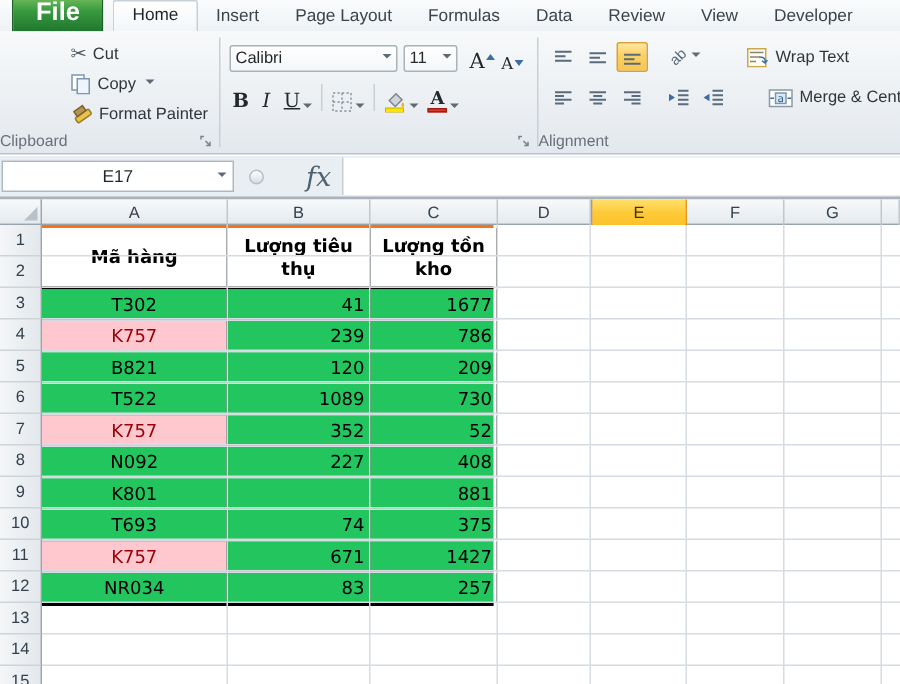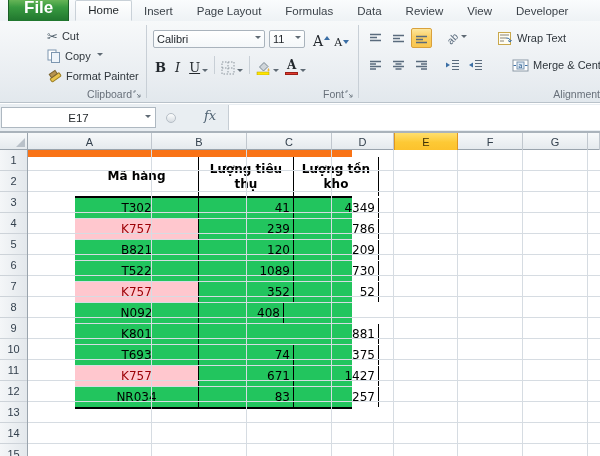--- a/index.html
+++ b/index.html
@@ -18,21 +18,21 @@
                  border-bottom:1px solid #f3f6f8; border-radius:2px 2px 0 0; color:#1f2428; }
 
   
   .ribbon { position:absolute; top:21px; left:0; right:0; height:82px;
             background:linear-gradient(#f7f9fa,#e9edf1 70%, #e2e8ed); border-bottom:1px solid #b9c2ca; }
   .rgroup { position:absolute; top:0; bottom:0; }
   .grp-clipboard { left:0; width:146px; }
   .grp-font { left:147px; width:211px; }
   .grp-align { left:359px; width:241px; }
   .gsep { position:absolute; top:4px; bottom:4px; width:1px; background:#c8cfd6; }
-  .glabel { position:absolute; bottom:2px; left:0; right:14px; text-align:right;
+  .glabel { position:absolute; bottom:2px; left:0; right:14px; text-align:left;
             font-size:10.5px; color:#68707a; }
   .launcher { position:absolute; bottom:3px; right:4px; width:9px; height:9px; }
 
   .bigbtn { position:absolute; left:5px; top:4px; width:40px; height:70px; text-align:center;
             font-size:11px; color:#2f363c; border-radius:2px; }
   .bigbtn .cap { margin-top:2px; }
   .smallbtn { display:flex; align-items:center; gap:4px; height:20px; font-size:11px; color:#2f363c;
               white-space:nowrap; }
   .clip-stack { position:absolute; left:47px; top:5px; }
   .dd { display:inline-block; width:0; height:0; border:3px solid transparent;
@@ -66,21 +66,21 @@
   
   .fbar { position:absolute; top:104px; left:0; right:0; height:29px; background:#e9eef2;
           border-bottom:2px solid #aab3bb; }
   .namebox { position:absolute; left:1px; top:3px; width:155px; height:21px; background:#fff;
              border:1px solid #aeb8c1; font-size:11.5px; color:#1f2428; display:flex;
              align-items:center; justify-content:center; }
   .namebox .dd { position:absolute; right:4px; }
   .grip { position:absolute; left:166px; top:9px; width:10px; height:10px; border-radius:50%;
           background:linear-gradient(#fdfefe,#d7dde2); border:1px solid #b6bec6; }
   .fx { position:absolute; left:204px; top:4px; font-family:"DejaVu Serif", serif; font-style:italic;
-        font-size:13px; color:#4f6272; }
+        font-size:18px; color:#4f6272; }
   .ffield { position:absolute; left:228px; right:0; top:1px; bottom:1px; background:#fff;
             border-left:1px solid #c6cdd4; font-size:11.5px; padding:3px 4px; color:#1f2428; }
 
   
   .corner { position:absolute; left:0; top:133px; width:28px; height:17px;
             background:linear-gradient(#f7f9fa,#e5eaee); border-right:1px solid #9aa4ad;
             border-bottom:1px solid #9aa4ad; }
   .corner-tri { position:absolute; right:2px; bottom:2px; width:0; height:0;
                 border-left:9px solid transparent; border-bottom:9px solid #b9c1c9; }
   .colheads { position:absolute; left:28px; top:133px; right:0; height:17px; display:flex;
@@ -91,22 +91,22 @@
                  border-left:1px solid #e0971f; border-right:1px solid #e0971f; color:#3e3006; }
   .rowheads { position:absolute; left:0; top:150px; width:28px; bottom:0;
               border-right:1px solid #9aa4ad; background:linear-gradient(90deg,#f4f6f8,#e3e8ec); }
   .rowhead { height:21px; display:flex; align-items:center; justify-content:center;
              font-size:11px; color:#33404d; border-bottom:1px solid #cdd3d9; }
   .gridbody { position:absolute; left:28px; top:150px; right:0; bottom:0; background:#fff; }
   .vline { position:absolute; top:0; bottom:0; width:1px; background:#d6dce2; }
   .hline { position:absolute; left:0; right:0; height:1px; background:#d6dce2; }
 
   
-  .xltable { position:absolute; left:0; top:0; width:324px; border-top:7px solid #f97316;
-             font-family:"DejaVu Sans","Liberation Sans",sans-serif;padding-left:47px; }
+  .xltable { position:absolute; left:0; top:0; width:301px; border-top:2px solid #f97316;
+             font-family:"DejaVu Sans","Liberation Sans",sans-serif; }
   .trow { display:flex; height:21px; border-bottom:1px solid #d6dce2; background:#22c55e; }
   .trow.last { border-bottom:2px solid #000; height:22px; }
   .throw { display:flex; height:41px; border-bottom:2px solid #000; background:#fff; }
   .tcell { flex:none; border-right:1px solid #000; font-size:12px; color:#000;
            display:flex; align-items:center; overflow:hidden; }
   .tcell.head { font-weight:bold; justify-content:center; text-align:center; line-height:1.25;
                 font-size:12px; }
   .tcell.code { justify-content:center; }
   .tcell.num { justify-content:flex-end; padding-right:3px; }
 
@@ -218,21 +218,20 @@
           <span class="dd"></span>
         </span>
         <span class="fbtn">
           <span style="display:inline-block; text-align:center;">
             <span class="serif" style="font-weight:bold; font-size:12px; line-height:11px; display:block;">A</span>
             <span class="colorbar" style="width:13px; background:#e03a2f; border:0.5px solid #9c1f17;"></span>
           </span>
           <span class="dd"></span>
         </span>
       </div>
-      <div class="glabel">Font</div>
       <div class="launcher">
         <svg width="9" height="9" viewBox="0 0 9 9">
           <path d="M1 3 V1 H3 M4 4 L7 7 M7 4.5 V7 H4.5" stroke="#7a848d" fill="none"></path>
         </svg>
       </div>
     </div>
     <div class="gsep" style="left:358px;"></div>
 
     <div class="rgroup grp-align">
       <div class="al-row1">
@@ -354,21 +353,21 @@
   <div class="gridbody" id="gridbody-host">
     <div class="xltable" id="table-host">
         <div class="throw">
           <div class="tcell head" style="width: 124px; padding: 0px 2px;">Mã hàng</div>
           <div class="tcell head" style="width: 95px; padding: 0px 2px;">Lượng tiêu thụ</div>
           <div class="tcell head" style="width: 85px; padding: 0px 2px;">Lượng tồn kho</div>
         </div>
         <div class="trow">
           <div class="tcell code" style="width: 124px;">T302</div>
           <div class="tcell num" style="width: 95px;">41</div>
-          <div class="tcell num" style="width: 85px;">4349</div>
+          <div class="tcell num" style="width: 85px;">1677</div>
         </div>
         <div class="trow">
           <div class="tcell code" style="width: 124px; background: rgb(255, 199, 206); color: rgb(156, 0, 6);">K757</div>
           <div class="tcell num" style="width: 95px;">239</div>
           <div class="tcell num" style="width: 85px;">786</div>
         </div>
         <div class="trow">
           <div class="tcell code" style="width: 124px;">B821</div>
           <div class="tcell num" style="width: 95px;">120</div>
           <div class="tcell num" style="width: 85px;">209</div>
@@ -378,20 +377,21 @@
           <div class="tcell num" style="width: 95px;">1089</div>
           <div class="tcell num" style="width: 85px;">730</div>
         </div>
         <div class="trow">
           <div class="tcell code" style="width: 124px; background: rgb(255, 199, 206); color: rgb(156, 0, 6);">K757</div>
           <div class="tcell num" style="width: 95px;">352</div>
           <div class="tcell num" style="width: 85px; text-align: right;">52</div>
         </div>
         <div class="trow">
           <div class="tcell code" style="width: 124px;">N092</div>
+          <div class="tcell num" style="width: 95px;">227</div>
           <div class="tcell num" style="width: 85px;">408</div>
         </div>
         <div class="trow">
           <div class="tcell code" style="width: 124px;">K801</div>
           <div class="tcell num" style="width: 95px; margin-top: 27px;">402</div>
           <div class="tcell num" style="width: 85px;">881</div>
         </div>
         <div class="trow">
           <div class="tcell code" style="width: 124px;">T693</div>
           <div class="tcell num" style="width: 95px;">74</div>

